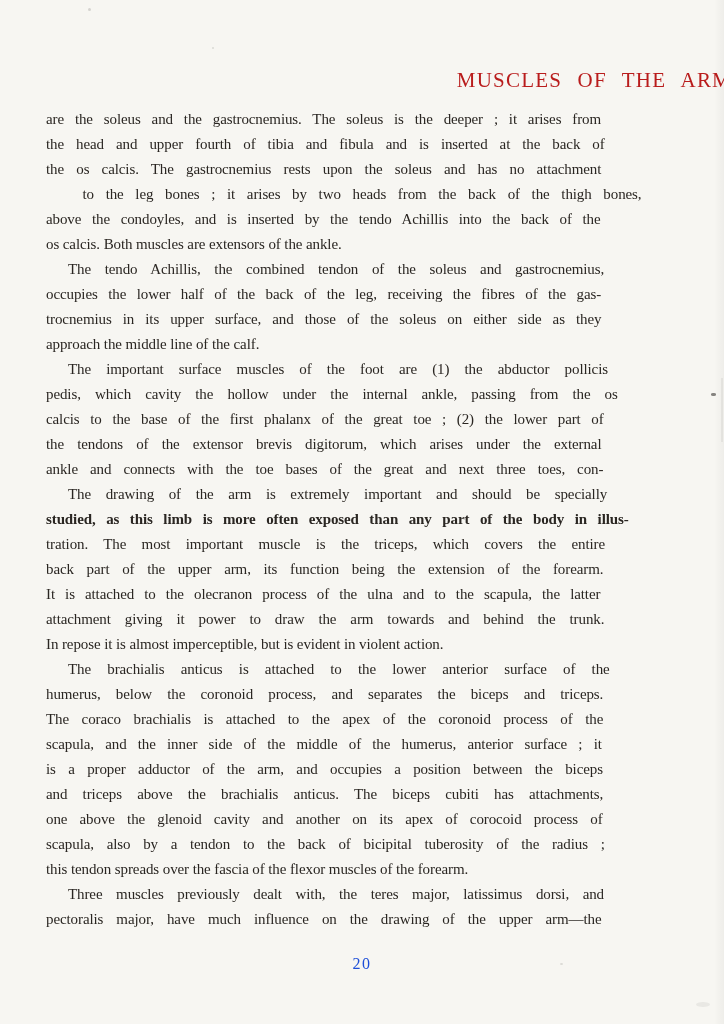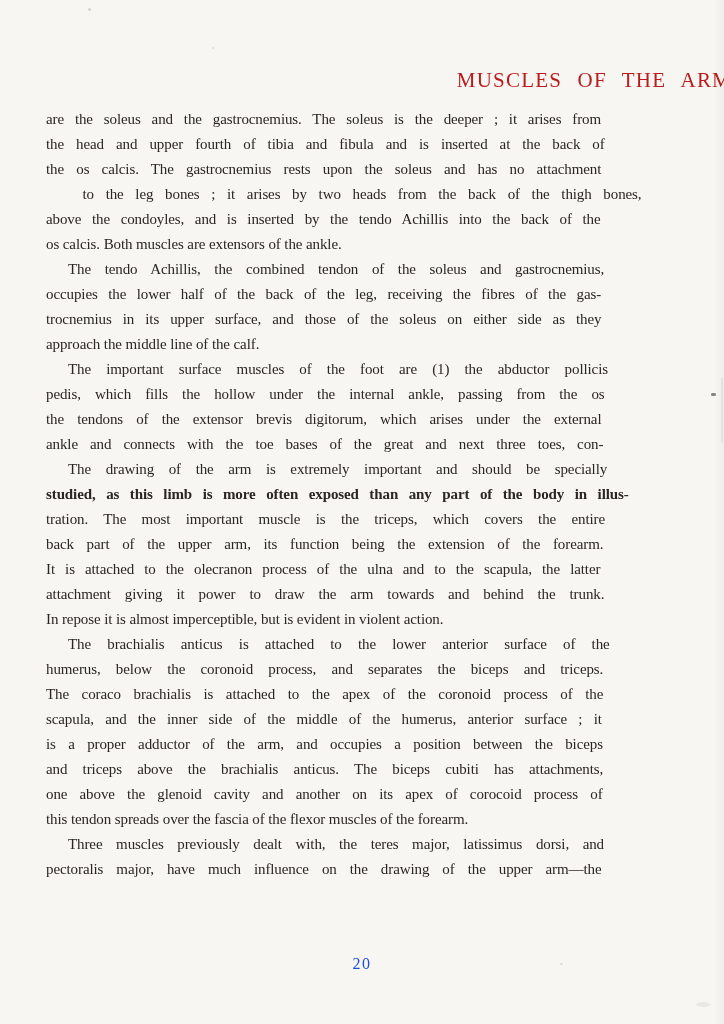--- a/index.html
+++ b/index.html
@@ -87,37 +87,39 @@
       <div class="line just" style="word-spacing: 8.39687px;"><span>the head and upper fourth of tibia and fibula and is inserted at the back of</span></div>
       <div class="line just" style="word-spacing: 8.57422px;"><span>the os calcis. The gastrocnemius rests upon the soleus and has no attachment</span></div>
       <div class="line just" style="word-spacing: 8.04395px; text-align: center;"><span>to the leg bones ; it arises by two heads from the back of the thigh bones,</span></div>
       <div class="line just" style="word-spacing: 7px;"><span>above the condoyles, and is inserted by the tendo Achillis into the back of the</span></div>
       <div class="line"><span>os calcis. Both muscles are extensors of the ankle.</span></div>
       <div class="line ind just" style="word-spacing: 10.0078px;"><span>The tendo Achillis, the combined tendon of the soleus and gastrocnemius,</span></div>
       <div class="line just" style="word-spacing: 6.8375px;"><span>occupies the lower half of the back of the leg, receiving the fibres of the gas-</span></div>
       <div class="line just" style="word-spacing: 7.41741px;"><span>trocnemius in its upper surface, and those of the soleus on either side as they</span></div>
       <div class="line"><span>approach the middle line of the calf.</span></div>
       <div class="line ind just" style="word-spacing: 11.5256px;"><span>The important surface muscles of the foot are (1) the abductor pollicis</span></div>
-      <div class="line just" style="word-spacing: 10.4414px;"><span>pedis, which fills the hollow under the internal ankle, passing from the os</span></div>
+      <div class="line just" style="word-spacing: 10.4414px;"><span>pedis, which cavity the hollow under the internal ankle, passing from the os</span></div>
+      <div class="line just" style="word-spacing: 7.03309px;"><span>calcis to the base of the first phalanx of the great toe ; (2) the lower part of</span></div>
       <div class="line just" style="word-spacing: 9.46733px;"><span>the tendons of the extensor brevis digitorum, which arises under the external</span></div>
       <div class="line just" style="word-spacing: 8.37277px;"><span>ankle and connects with the toe bases of the great and next three toes, con-</span></div>
       <div class="line ind just" style="word-spacing: 10.9744px;"><span>The drawing of the arm is extremely important and should be specially</span></div>
       <div class="line just" style="word-spacing: 6.8875px; font-weight: bold;"><span>studied, as this limb is more often exposed than any part of the body in illus-</span></div>
       <div class="line just" style="word-spacing: 11.7216px;"><span>tration. The most important muscle is the triceps, which covers the entire</span></div>
       <div class="line just" style="word-spacing: 9.01562px;"><span>back part of the upper arm, its function being the extension of the forearm.</span></div>
       <div class="line just" style="word-spacing: 6.46146px;"><span>It is attached to the olecranon process of the ulna and to the scapula, the latter</span></div>
       <div class="line just" style="word-spacing: 10.2969px;"><span>attachment giving it power to draw the arm towards and behind the trunk.</span></div>
       <div class="line"><span>In repose it is almost imperceptible, but is evident in violent action.</span></div>
       <div class="line ind just" style="word-spacing: 12.5881px;"><span>The brachialis anticus is attached to the lower anterior surface of the</span></div>
       <div class="line just" style="word-spacing: 11.6016px;"><span>humerus, below the coronoid process, and separates the biceps and triceps.</span></div>
       <div class="line just" style="word-spacing: 8.94231px;"><span>The coraco brachialis is attached to the apex of the coronoid process of the</span></div>
       <div class="line just" style="word-spacing: 7.59487px;"><span>scapula, and the inner side of the middle of the humerus, anterior surface ; it</span></div>
       <div class="line just" style="word-spacing: 8.74639px;"><span>is a proper adductor of the arm, and occupies a position between the biceps</span></div>
       <div class="line just" style="word-spacing: 11.6062px;"><span>and triceps above the brachialis anticus. The biceps cubiti has attachments,</span></div>
       <div class="line just" style="word-spacing: 8.55889px;"><span>one above the glenoid cavity and another on its apex of corocoid process of</span></div>
+      <div class="line just" style="word-spacing: 9.07031px;"><span>scapula, also by a tendon to the back of bicipital tuberosity of the radius ;</span></div>
       <div class="line"><span>this tendon spreads over the fascia of the flexor muscles of the forearm.</span></div>
       <div class="line ind just" style="word-spacing: 9.9625px;"><span>Three muscles previously dealt with, the teres major, latissimus dorsi, and</span></div>
       <div class="line just" style="word-spacing: 9.41051px;"><span>pectoralis major, have much influence on the drawing of the upper arm—the</span></div>
     </div>
   <div class="folio">20</div>
   <div class="speck s1"></div>
   <div class="speck s2"></div>
   <div class="speck s3"></div>
   <div class="speck s4"></div>
   <div class="speck s5"></div>

